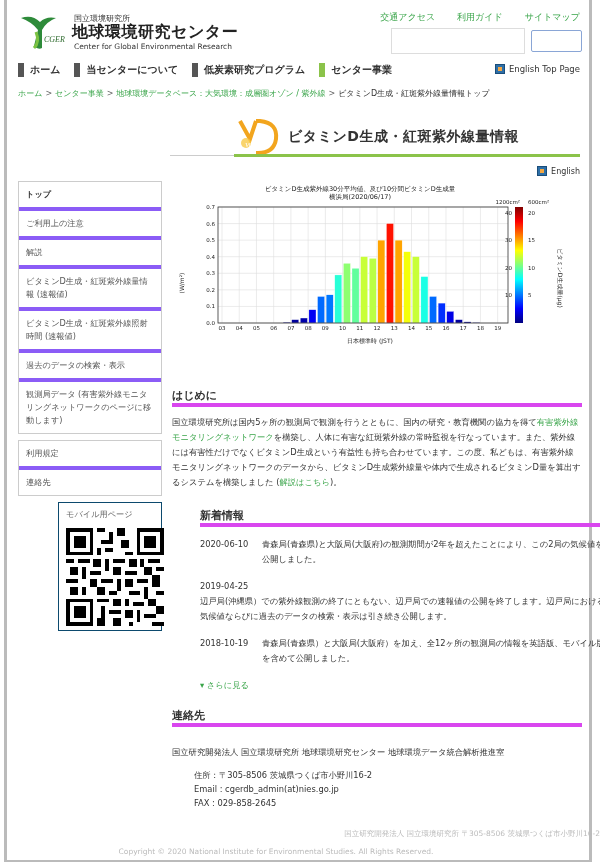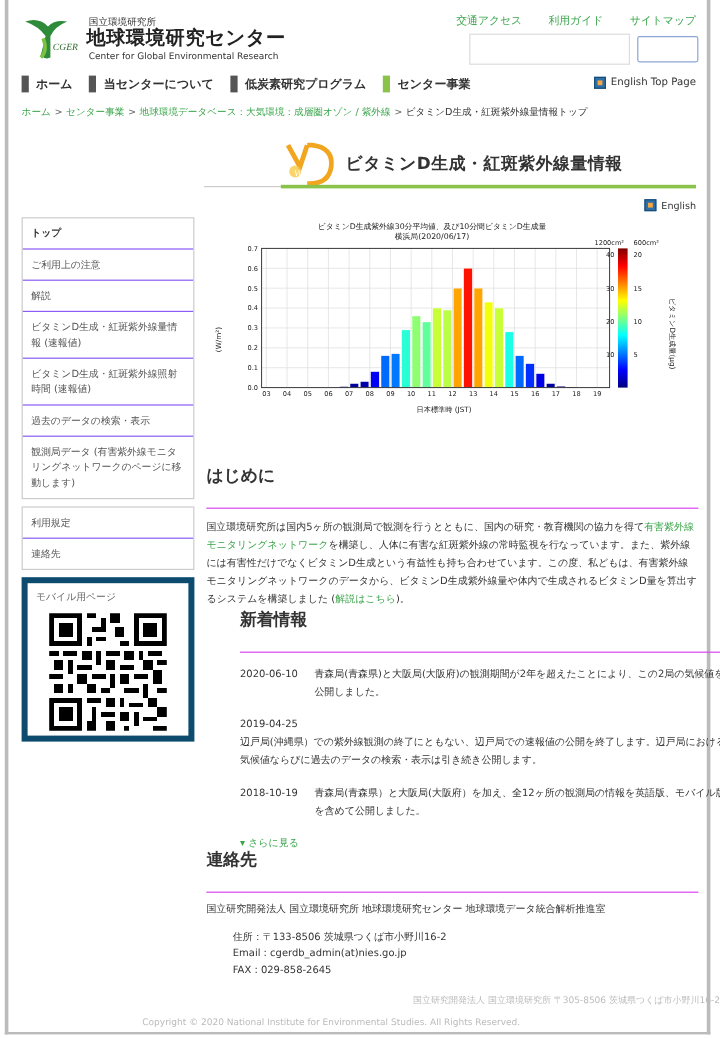--- a/index.html
+++ b/index.html
@@ -22,36 +22,36 @@
   .breadcrumb { position:absolute; left:18px; top:88px; font-size:8px; color:#3aa54a; white-space:nowrap; }
   .breadcrumb .sep { color:#666; margin:0 3px; }
   .breadcrumb .cur { color:#333; }
   .vd-logo { position:absolute; left:236px; top:117px; width:46px; height:40px; }
   .page-title { position:absolute; left:288px; top:128px; font-size:14px; font-weight:bold; color:#333; letter-spacing:0.5px; }
   .title-rule { position:absolute; left:234px; top:154px; width:346px; height:3px; background:#8bc34a; }
   .title-rule-grey { position:absolute; left:170px; top:155px; width:64px; height:1px; background:#ccc; }
   .english-link { position:absolute; right:20px; top:166px; font-size:8px; display:flex; align-items:center; gap:4px; color:#333; }
   .sidenav { position:absolute; left:18px; top:181px; width:144px; }
   .side-group { border:1px solid #ccc; margin-bottom:6px; background:#fff; }
-  .side-item { border-bottom:1px solid #8b5cf6; padding:6px 7px; font-size:8.2px; color:#555; line-height:13px; }
+  .side-item { border-bottom:4px solid #8b5cf6; padding:6px 7px; font-size:8.2px; color:#555; line-height:13px; }
   .side-item:last-child { border-bottom:none; }
   .side-item.bold { font-weight:bold; color:#333; }
-  .qr-box { border:5px solid #0c4a6e; padding:6px 7px 4px; }
+  .qr-box { border:1px solid #0c4a6e; padding:6px 7px 4px;margin-left:40px; }
   .qr-label { font-size:8.2px; color:#666; margin-bottom:8px; }
   .qr { margin:0 auto; display:block; }
   .chart { position:absolute; left:170px; top:183px; width:400px; height:190px; }
   .section { position:absolute; left:172px; width:410px; }
-  .sec-h { font-size:14px; font-weight:bold; color:#333; padding-bottom:17px; border-bottom:1px solid #d946ef; }
+  .sec-h { font-size:11px; font-weight:bold; color:#333; padding-bottom:0; border-bottom:4px solid #d946ef; }
   .para { font-size:8.3px; line-height:15px; color:#333; margin-top:8px; }
   .lnk { color:#3aa54a; }
   .news-row { display:flex; font-size:8.3px; line-height:15px; margin-top:10px; }
   .news-date { width:62px; flex:none; color:#333; }
   .news-text { flex:1; }
   .more { font-size:8.3px; color:#3aa54a; margin-top:14px; }
-  .contact-org { font-size:8.3px; margin-top:8px; }
+  .contact-org { font-size:8.3px; margin-top:20px; }
   .contact-lines { font-size:8.3px; line-height:14px; margin-top:10px; margin-left:22px; }
   .footer1 { position:absolute; left:0; top:829px; width:600px; text-align:right; font-size:7.5px; color:#bbb; }
   .footer2 { position:absolute; left:0; top:847px; width:552px; text-align:center; font-size:7.5px; color:#bbb; }
 </style>
 </head>
 <body>
 
 <div class="frame"></div>
 
 <svg class="logo" viewBox="0 0 50 40">
@@ -327,20 +327,20 @@
       <span class="news-date">2018-10-19</span>
       <span class="news-text">青森局(青森県）と大阪局(大阪府）を加え、全12ヶ所の観測局の情報を英語版、モバイル版を含めて公開しました。</span>
     </div>
   <div class="more">▾ さらに見る</div>
 </div>
 
 <div class="section" style="top:708px;">
   <div class="sec-h">連絡先</div>
   <div class="contact-org">国立研究開発法人 国立環境研究所 地球環境研究センター 地球環境データ統合解析推進室</div>
   <div class="contact-lines">
-    <div>住所：〒133-8506 茨城県つくば市小野川16-2</div>
+    <div>住所：〒305-8506 茨城県つくば市小野川16-2</div>
     <div>Email : cgerdb_admin(at)nies.go.jp</div>
     <div>FAX : 029-858-2645</div>
   </div>
 </div>
 
 <div class="footer1">国立研究開発法人 国立環境研究所 〒305-8506 茨城県つくば市小野川16-2</div>
 <div class="footer2">Copyright © 2020 National Institute for Environmental Studies. All Rights Reserved.</div>
 
 </body></html>

